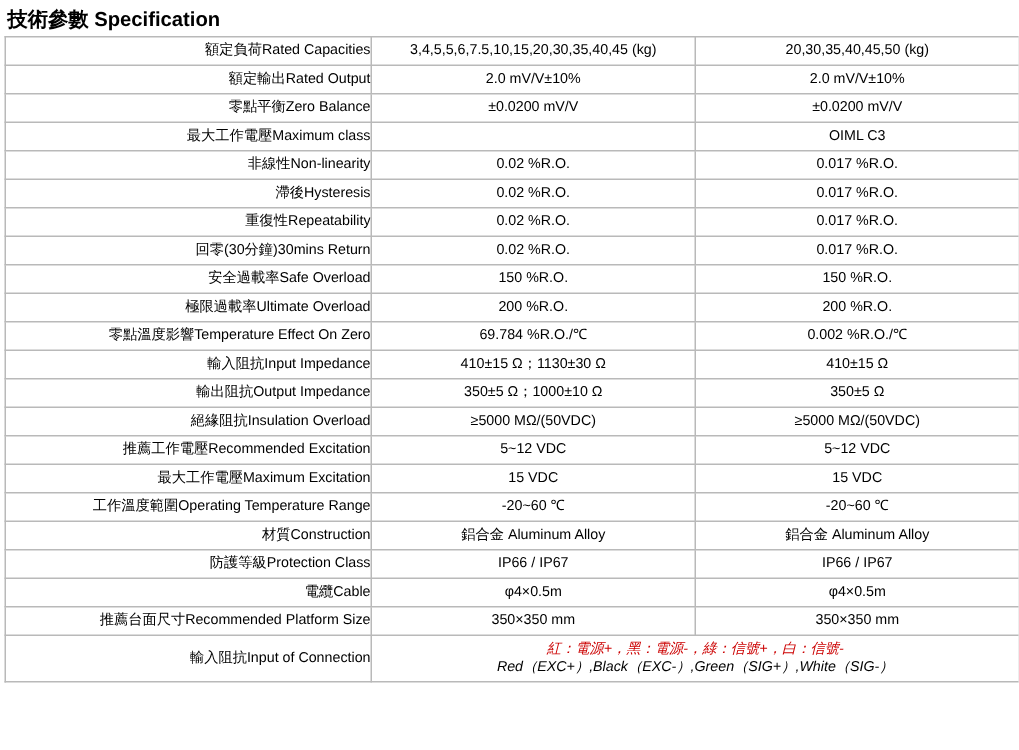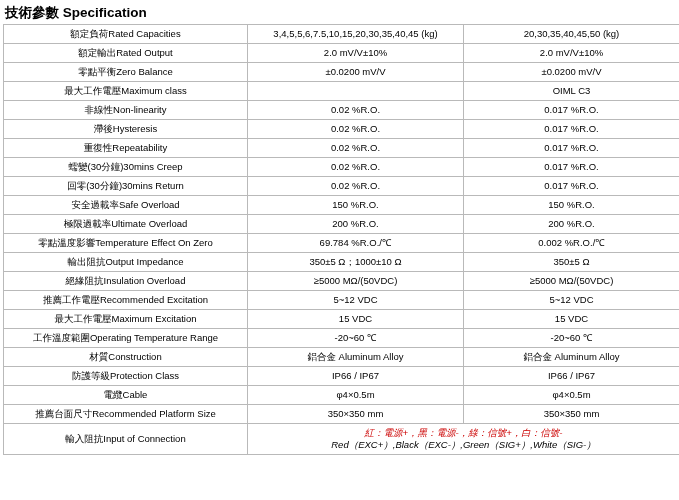--- a/index.html
+++ b/index.html
@@ -37,21 +37,21 @@
   table.spec td {
     border: 1px solid #b9b9b9;
     padding: 0;
     height: 18px;
     vertical-align: middle;
     line-height: 12px;
   }
   td.label {
     width: 243px;
     padding-left: 4px;
-    text-align: center;
+    text-align: right;
     font-size: 9.5px;
     white-space: nowrap;
     overflow: hidden;
   }
   td.val {
     width: 215px;
     text-align: center;
     font-size: 9.5px;
     white-space: nowrap;
     overflow: hidden;
@@ -107,43 +107,43 @@
         <td class="label">滯後Hysteresis</td>
         <td class="val">0.02 %R.O.</td>
         <td class="val">0.017 %R.O.</td>
       </tr>
       <tr>
         <td class="label">重復性Repeatability</td>
         <td class="val">0.02 %R.O.</td>
         <td class="val">0.017 %R.O.</td>
       </tr>
       <tr>
-        <td class="label">蠕變(30分鐘)30mins Creep</td>
-        <td class="val">0.02 %R.O.</td>
-        <td class="val">0.017 %R.O.</td>
-      </tr>
-      <tr>
         <td class="label">回零(30分鐘)30mins Return</td>
         <td class="val">0.02 %R.O.</td>
         <td class="val">0.017 %R.O.</td>
       </tr>
       <tr>
         <td class="label">安全過載率Safe Overload</td>
         <td class="val">150 %R.O.</td>
         <td class="val">150 %R.O.</td>
       </tr>
       <tr>
         <td class="label">極限過載率Ultimate Overload</td>
         <td class="val">200 %R.O.</td>
         <td class="val">200 %R.O.</td>
       </tr>
       <tr>
         <td class="label">零點溫度影響Temperature Effect On Zero</td>
         <td class="val">69.784 %R.O./℃</td>
         <td class="val">0.002 %R.O./℃</td>
+      </tr>
+      <tr>
+        <td class="label">輸入阻抗Input Impedance</td>
+        <td class="val">410±15 Ω；1130±30 Ω</td>
+        <td class="val">410±15 Ω</td>
       </tr>
       <tr>
         <td class="label">輸出阻抗Output Impedance</td>
         <td class="val">350±5 Ω；1000±10 Ω</td>
         <td class="val">350±5 Ω</td>
       </tr>
       <tr>
         <td class="label">絕緣阻抗Insulation Overload</td>
         <td class="val">≥5000 MΩ/(50VDC)</td>
         <td class="val">≥5000 MΩ/(50VDC)</td>

